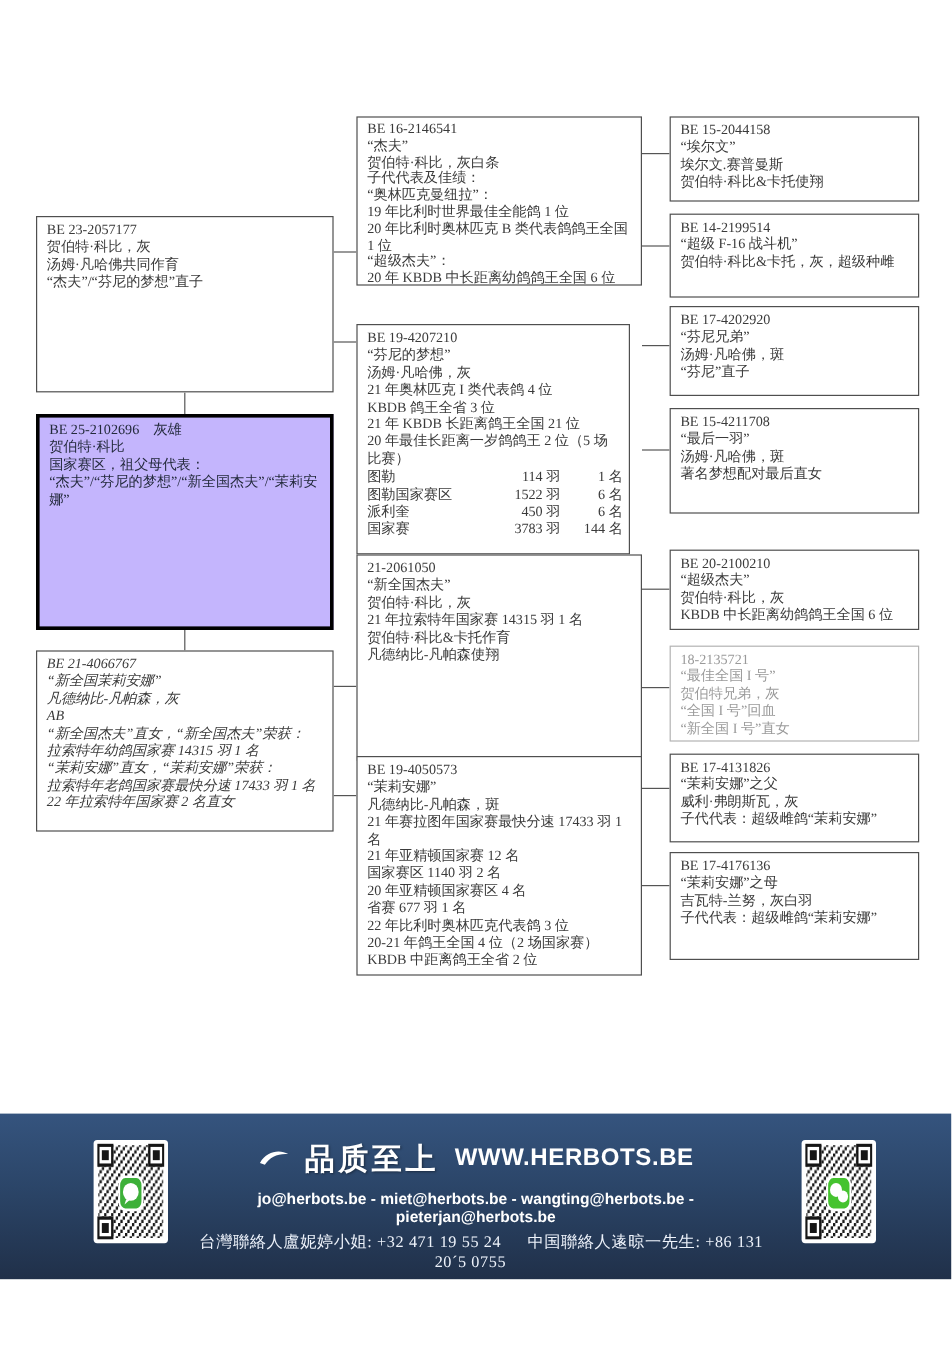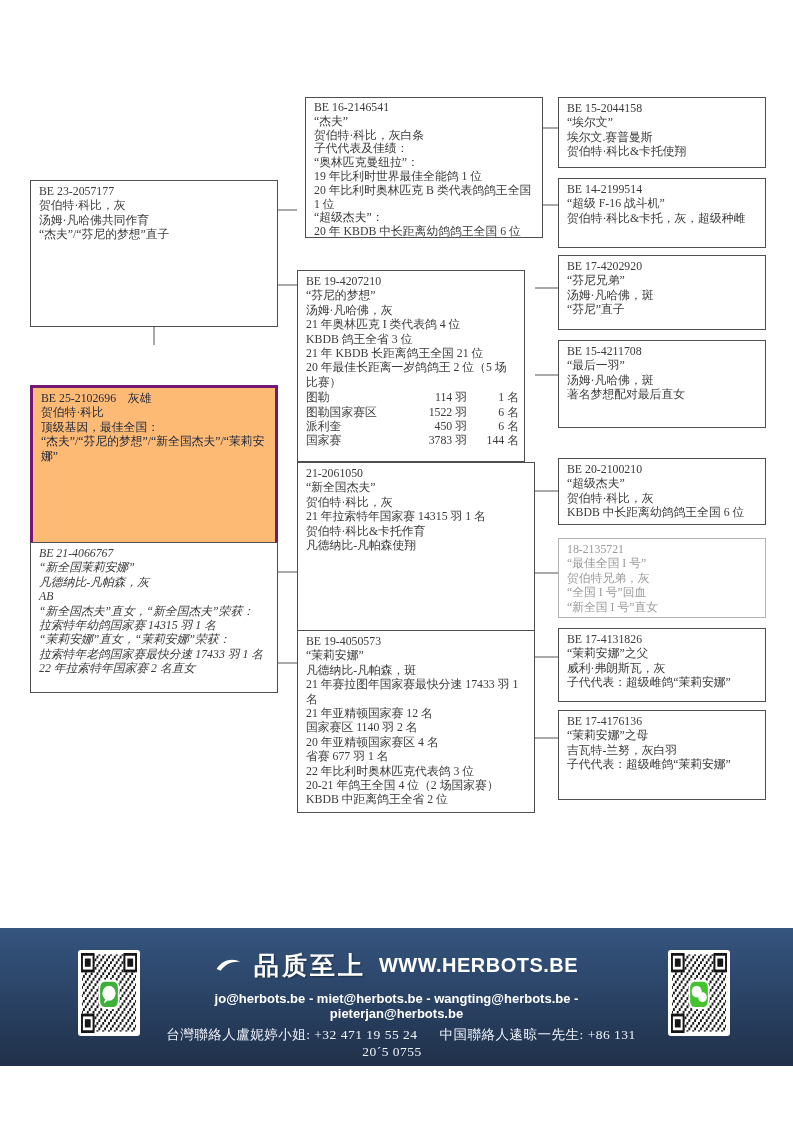--- a/index.html
+++ b/index.html
@@ -4,21 +4,21 @@
 <style>
   html,body { margin:0; padding:0; background:#fff; }
   .page { position:relative; width:793px; height:1122px; background:#ffffff; overflow:hidden;
           font-family:"Liberation Serif","DejaVu Serif",serif; color:#3a3a3a; }
 
   .connectors { position:absolute; left:0; top:0; pointer-events:none; }
 
   .box { position:absolute; box-sizing:border-box; border:1px solid #4f4f4f; background:#ffffff;
          padding:3px 6px 2px 8px; font-size:11.8px; line-height:14.4px; overflow:hidden; }
   .box .ln { white-space:pre-wrap; }
-  .box.main { background:#fdba74; border:3px solid #701a75; color:#232a3c;margin-top:40px; }
+  .box.main { background:#c4b5fd; border:3px solid #000000; color:#232a3c; }
   .box.ghost { border-color:#b3b3b3; color:#9a9a9a; }
   .box.tight { line-height:13.8px; }
 
   .res { margin-top:1px; }
   .res-row { display:grid; grid-template-columns:95px 66px 52px; }
   .res-row span:nth-child(2), .res-row span:nth-child(3) { text-align:right; }
 
   .footer { position:absolute; left:0; top:928px; width:793px; height:138px;
             background:linear-gradient(180deg,#35547e 0%, #2b4568 45%, #203049 100%); }
   .qr { position:absolute; top:22px; width:62px; height:86px; background:#fff; border-radius:3px; padding:3px; box-sizing:border-box; }
@@ -68,40 +68,40 @@
         <div class="ln">贺伯特·科比，灰</div>
         <div class="ln">汤姆·凡哈佛共同作育</div>
         <div class="ln">“杰夫”/“芬尼的梦想”直子</div>
       </div>
   </div>
 
   <div class="box main" style="left:30px; top:345px; width:248px; height:180px;">
     <div>
         <div class="ln">BE 25-2102696　灰雄</div>
         <div class="ln">贺伯特·科比</div>
-        <div class="ln">顶级基因，最佳全国：</div>
+        <div class="ln">国家赛区，祖父母代表：</div>
         <div class="ln">“杰夫”/“芬尼的梦想”/“新全国杰夫”/“茉莉安娜”</div>
       </div>
   </div>
 
   <div class="box" style="left:30px; top:542px; width:248px; height:151px;font-style:italic;">
     <div>
         <div class="ln">BE 21-4066767</div>
         <div class="ln">“新全国茉莉安娜”</div>
         <div class="ln">凡德纳比-凡帕森，灰</div>
         <div class="ln">AB</div>
         <div class="ln">“新全国杰夫”直女，“新全国杰夫”荣获：</div>
         <div class="ln">拉索特年幼鸽国家赛 14315 羽 1 名</div>
         <div class="ln">“茉莉安娜”直女，“茉莉安娜”荣获：</div>
         <div class="ln">拉索特年老鸽国家赛最快分速 17433 羽 1 名</div>
         <div class="ln">22 年拉索特年国家赛 2 名直女</div>
       </div>
   </div>
 
-  <div class="box tight" style="left:297px; top:97px; width:238px; height:141px;margin-left:8px;">
+  <div class="box tight" style="left:297px; top:97px; width:238px; height:141px;">
     <div>
         <div class="ln">BE 16-2146541</div>
         <div class="ln">“杰夫”</div>
         <div class="ln">贺伯特·科比，灰白条</div>
         <div class="ln">子代代表及佳绩：</div>
         <div class="ln">“奥林匹克曼纽拉”：</div>
         <div class="ln">19 年比利时世界最佳全能鸽 1 位</div>
         <div class="ln">20 年比利时奥林匹克 B 类代表鸽鸽王全国 1 位</div>
         <div class="ln">“超级杰夫”：</div>
         <div class="ln">20 年 KBDB 中长距离幼鸽鸽王全国 6 位</div>

